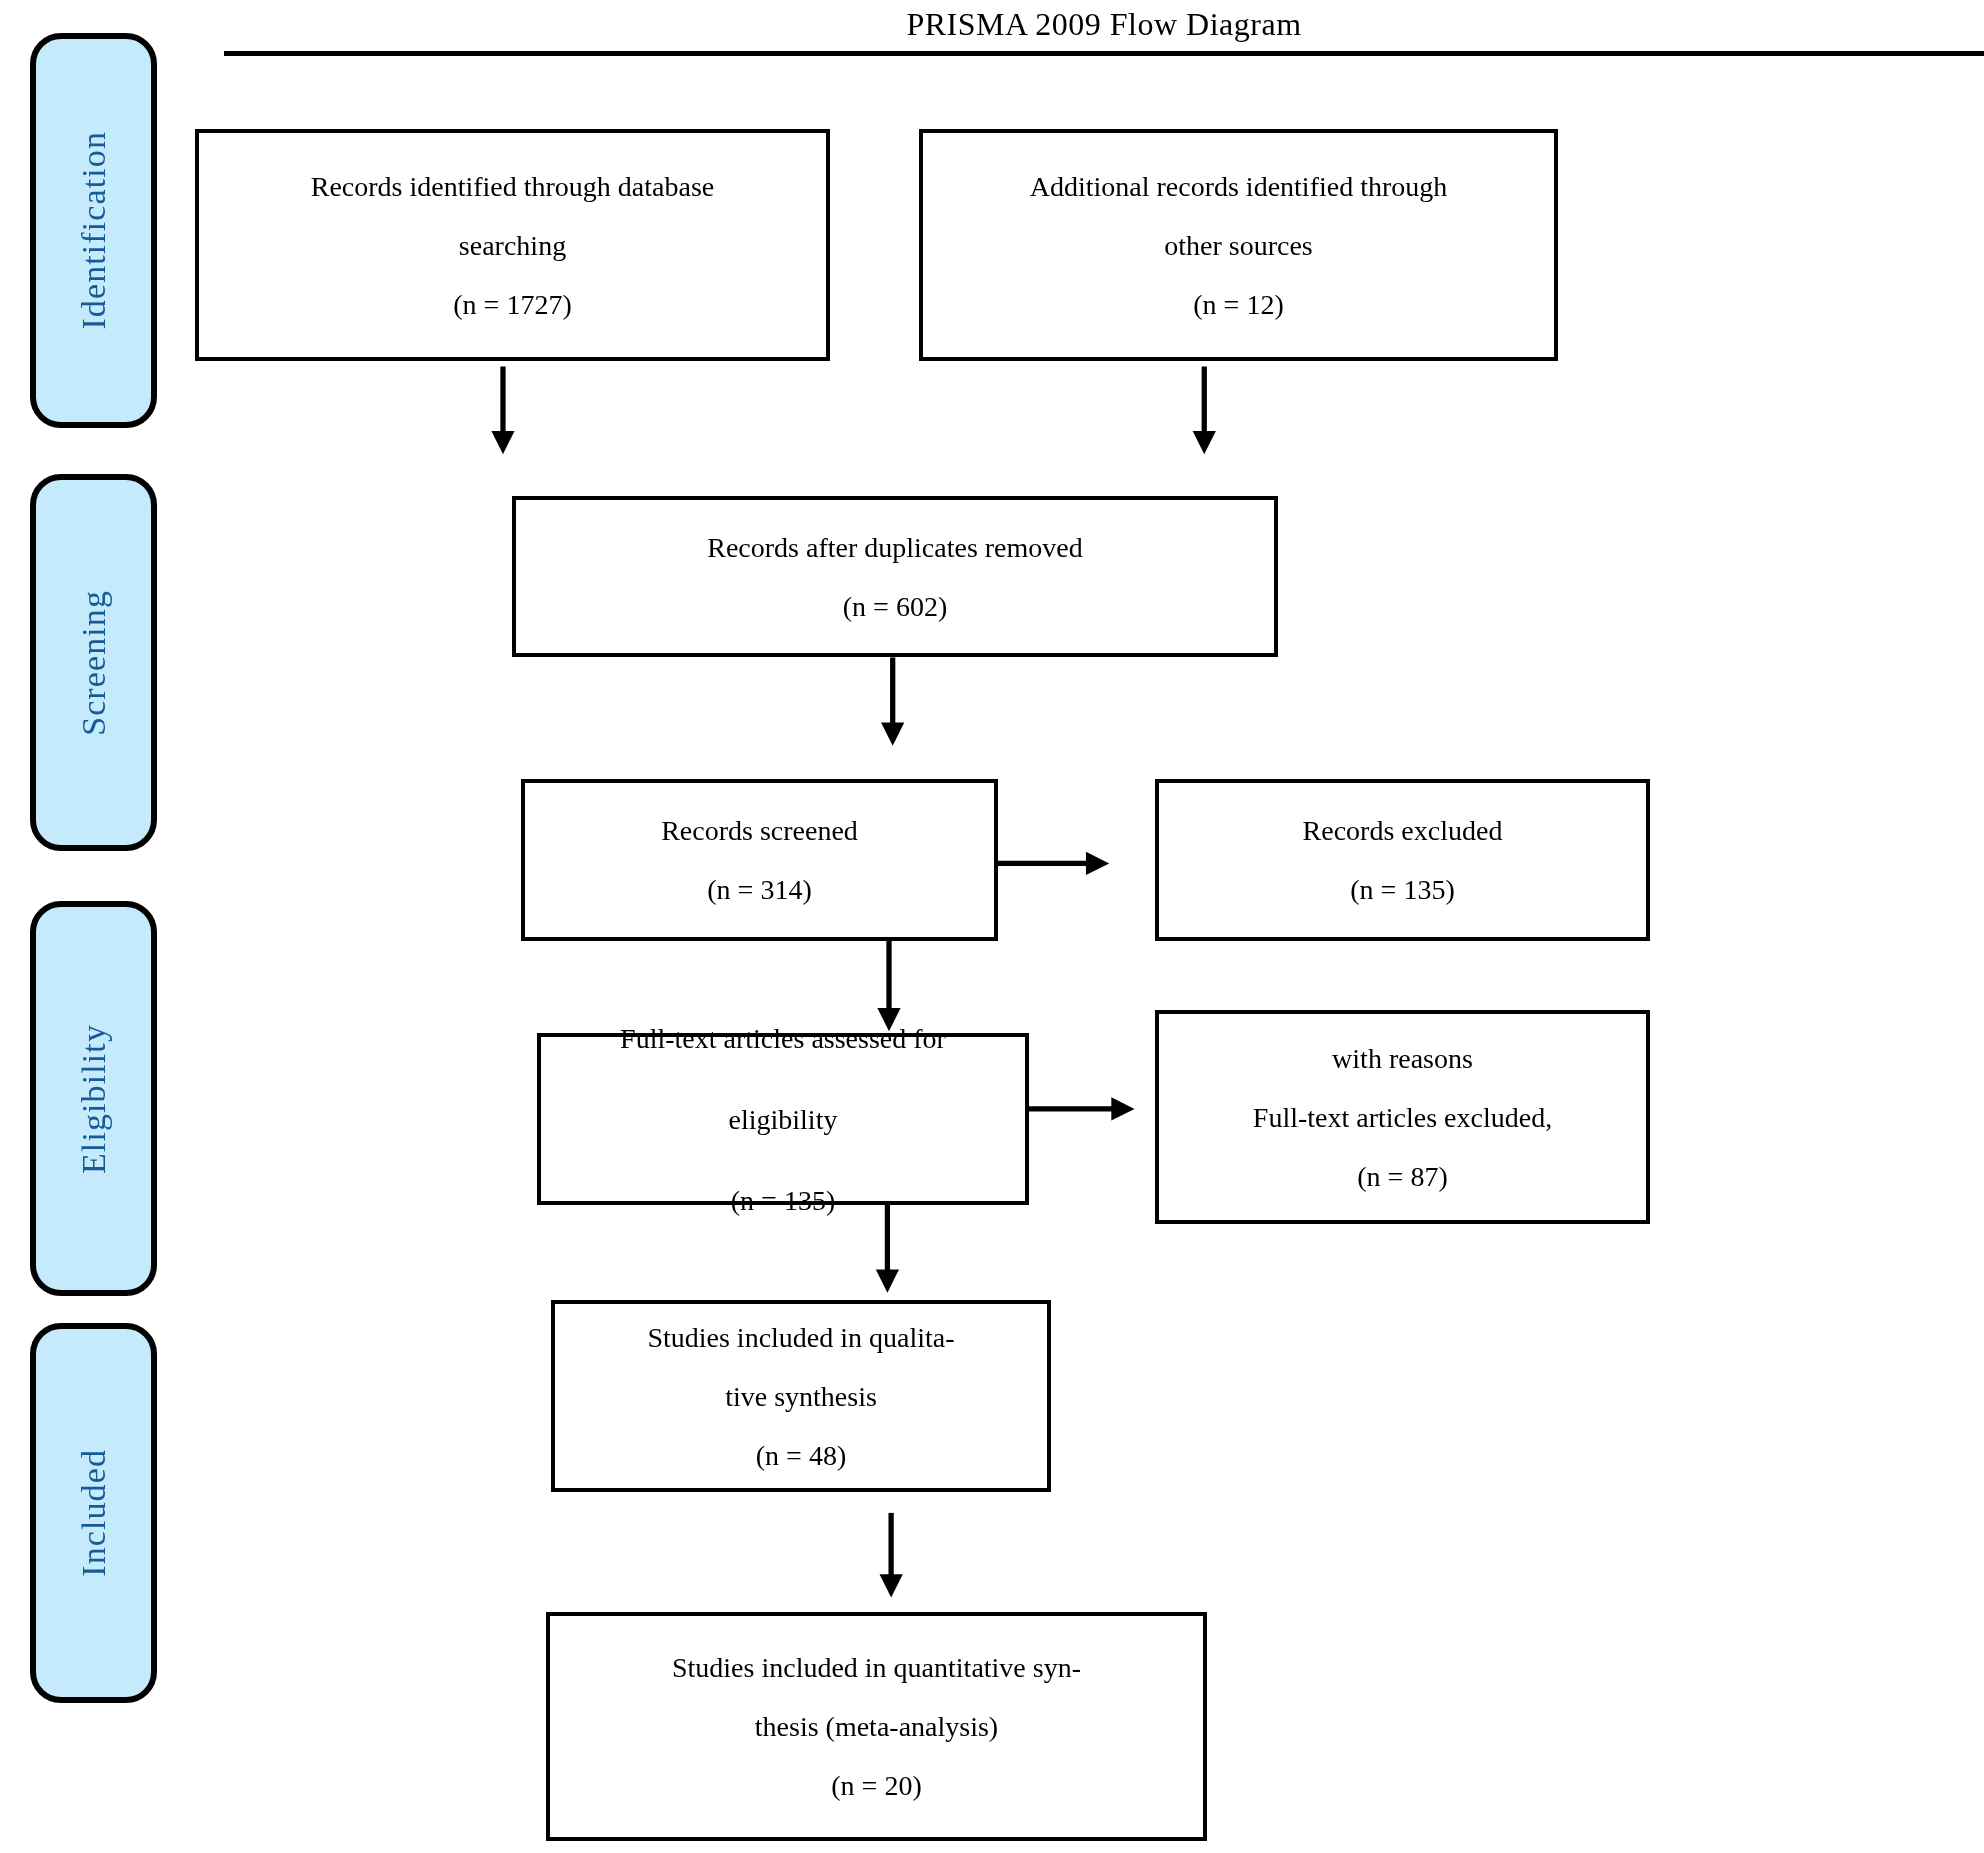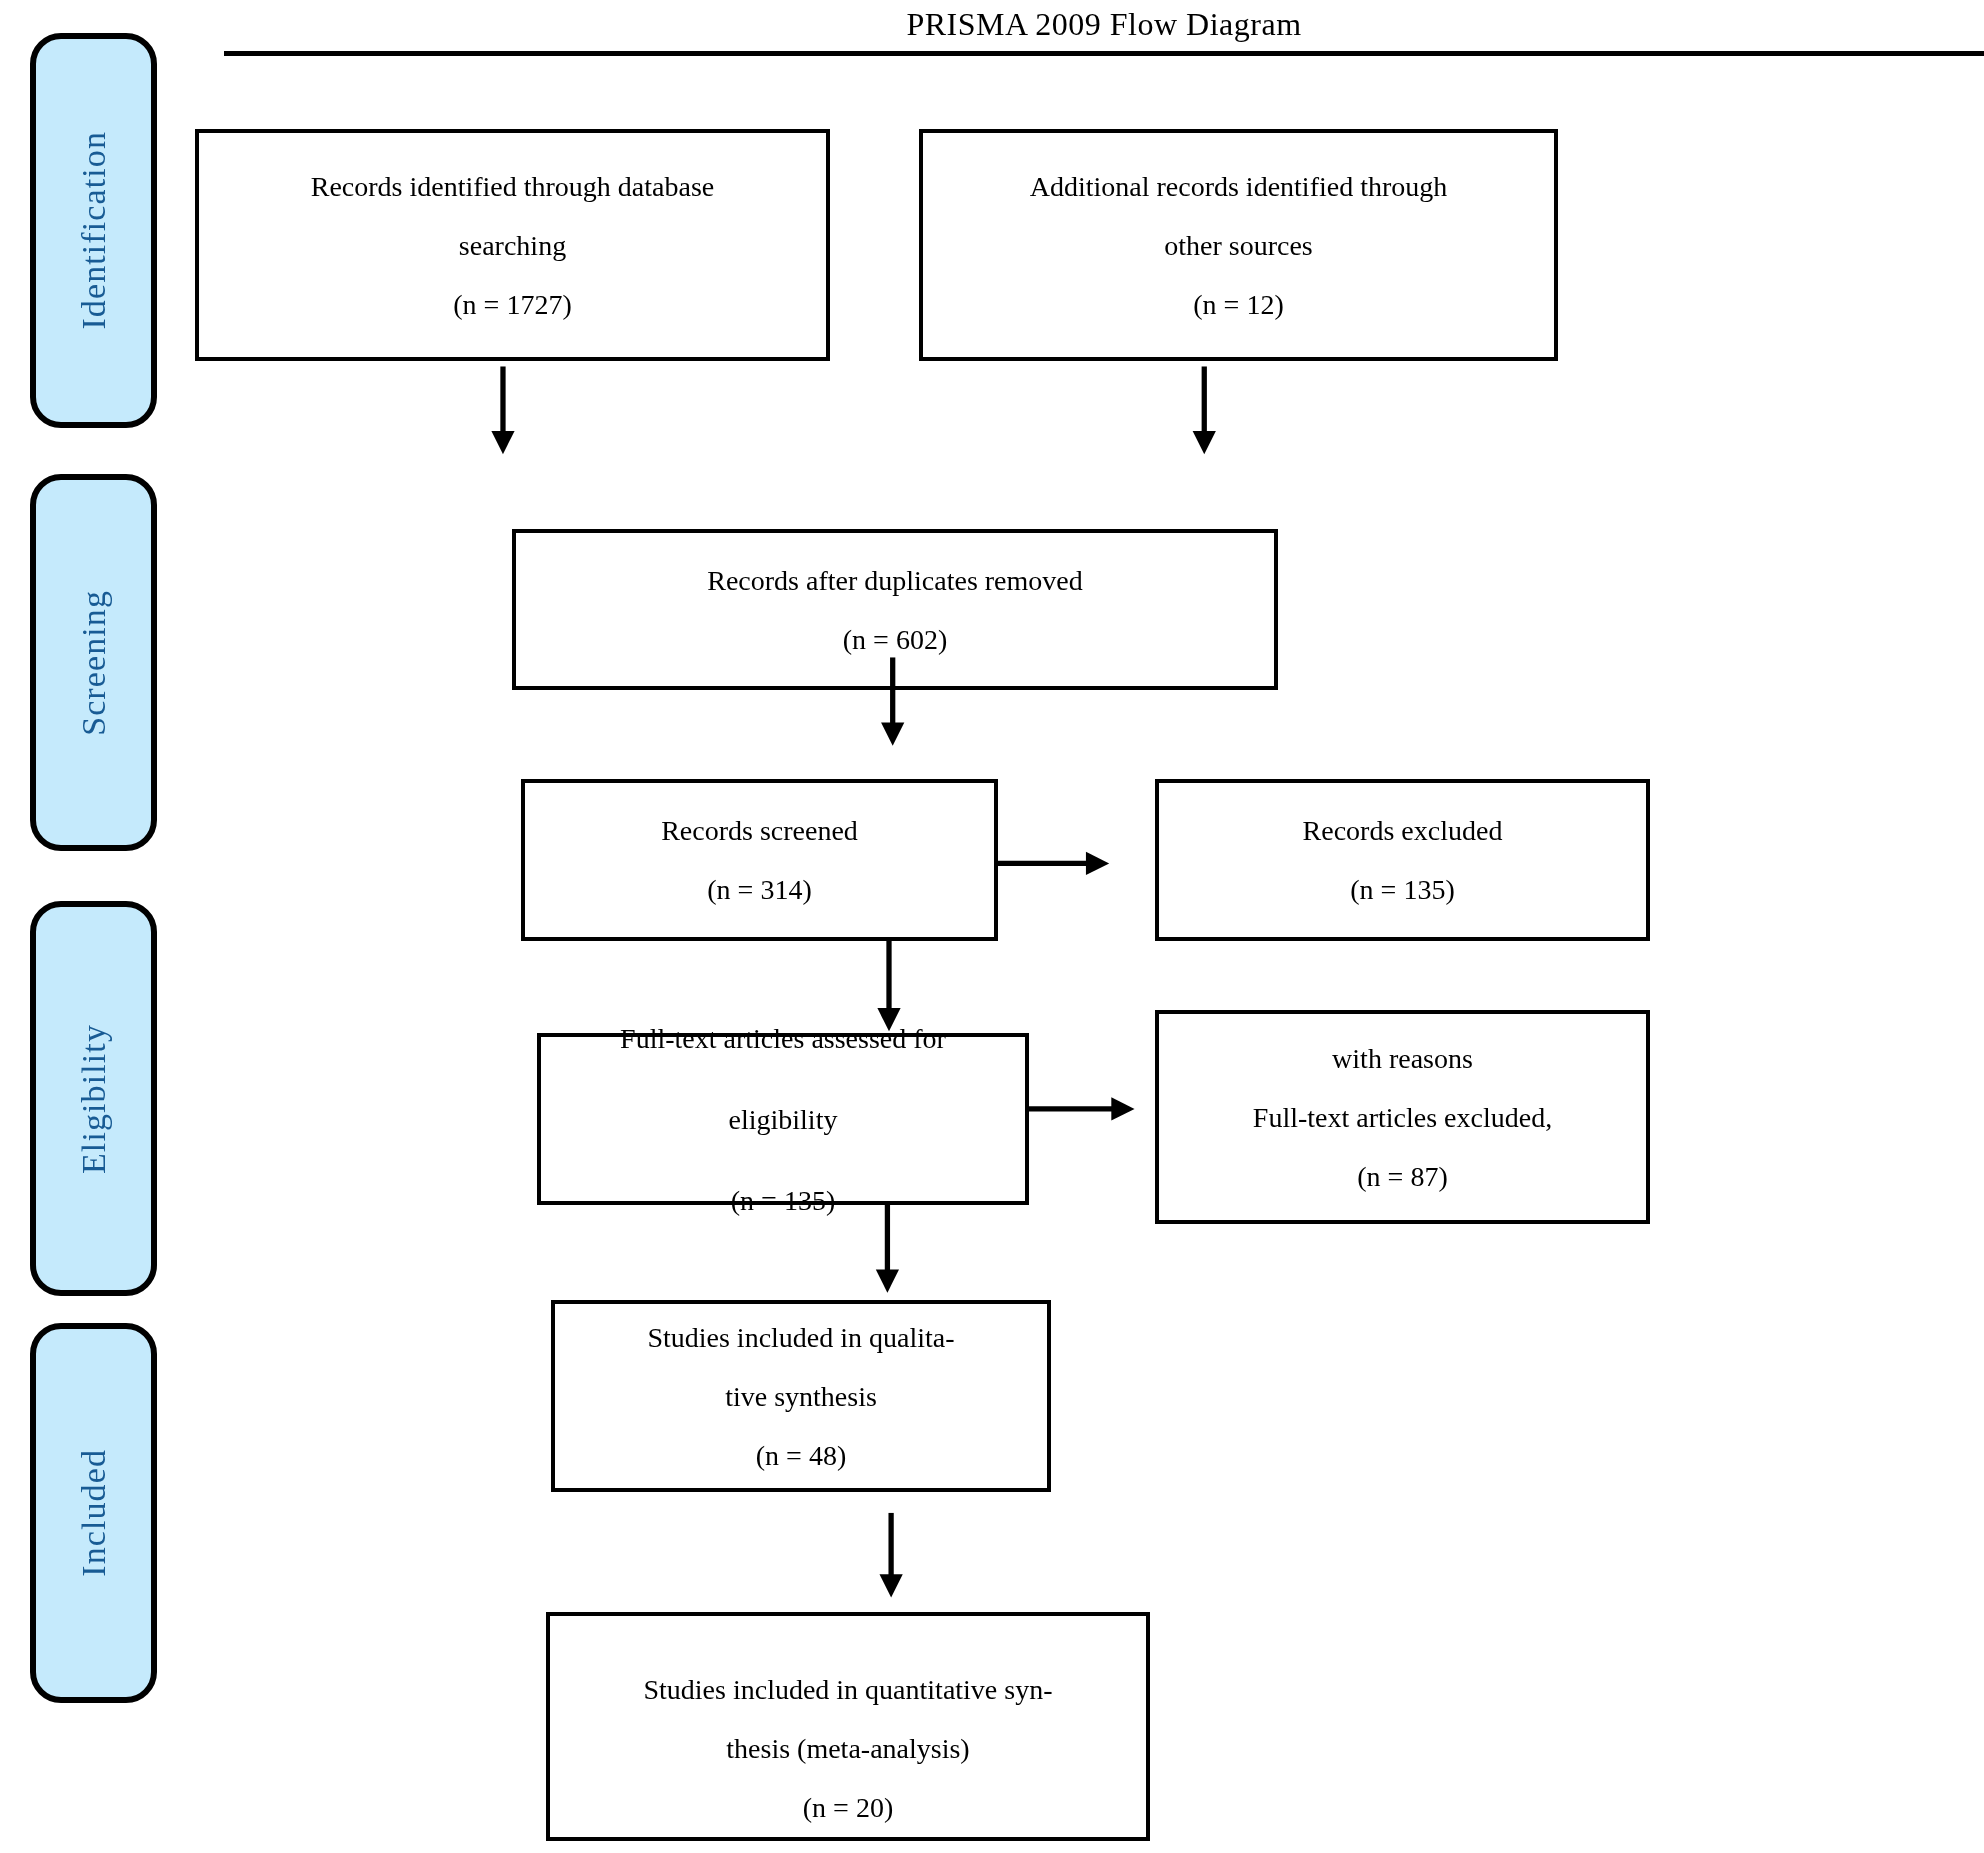--- a/index.html
+++ b/index.html
@@ -66,21 +66,21 @@
     <div class="ln">searching</div>
     <div class="ln">(n = 1727)</div>
   </div>
 
   <div class="fbox" style="left:919px; top:129px; width:639px; height:232px;">
     <div class="ln">Additional records identified through</div>
     <div class="ln">other sources</div>
     <div class="ln">(n = 12)</div>
   </div>
 
-  <div class="fbox" style="left:512px; top:496px; width:766px; height:161px;margin-top:33px;">
+  <div class="fbox" style="left:512px; top:496px; width:766px; height:161px;">
     <div class="ln">Records after duplicates removed</div>
     <div class="ln">(n = 602)</div>
   </div>
 
   <div class="fbox" style="left:521px; top:779px; width:477px; height:162px;">
     <div class="ln">Records screened</div>
     <div class="ln">(n = 314)</div>
   </div>
 
   <div class="fbox" style="left:1155px; top:779px; width:495px; height:162px;">
@@ -99,21 +99,21 @@
     <div class="ln">Full-text articles excluded,</div>
     <div class="ln">(n = 87)</div>
   </div>
 
   <div class="fbox" style="left:551px; top:1300px; width:500px; height:192px;">
     <div class="ln">Studies included in qualita-</div>
     <div class="ln">tive synthesis</div>
     <div class="ln">(n = 48)</div>
   </div>
 
-  <div class="fbox" style="left:546px; top:1612px; width:604px; height:229px;justify-content:flex-end;">
+  <div class="fbox" style="left:546px; top:1612px; width:661px; height:229px;">
     <div class="ln">Studies included in quantitative syn-</div>
     <div class="ln">thesis (meta-analysis)</div>
     <div class="ln">(n = 20)</div>
   </div>
 
   <svg class="arrows" width="1985" height="1853" viewBox="0 0 3758 3509">
     <g stroke="#000000" stroke-width="10" fill="#000000">
 
       <line x1="952" y1="694" x2="952" y2="820"></line>
       <polygon points="930,816 974,816 952,860" stroke="none"></polygon>

